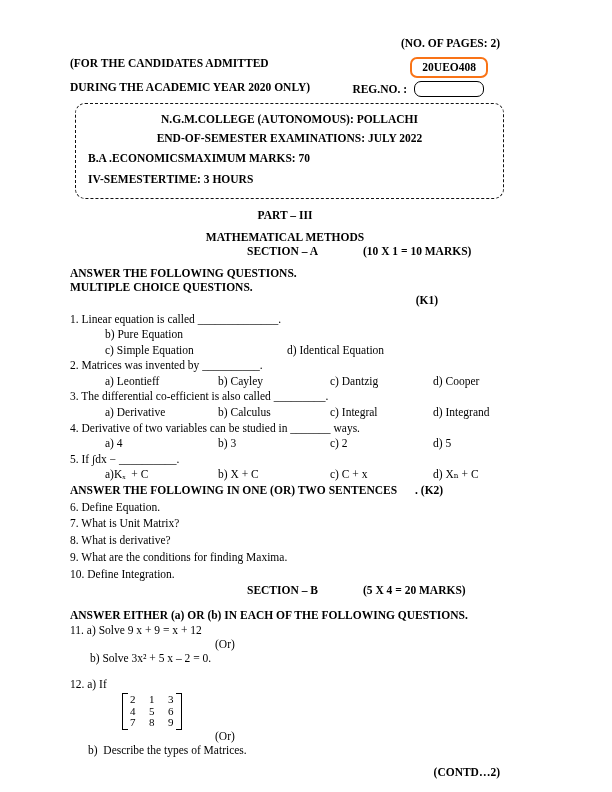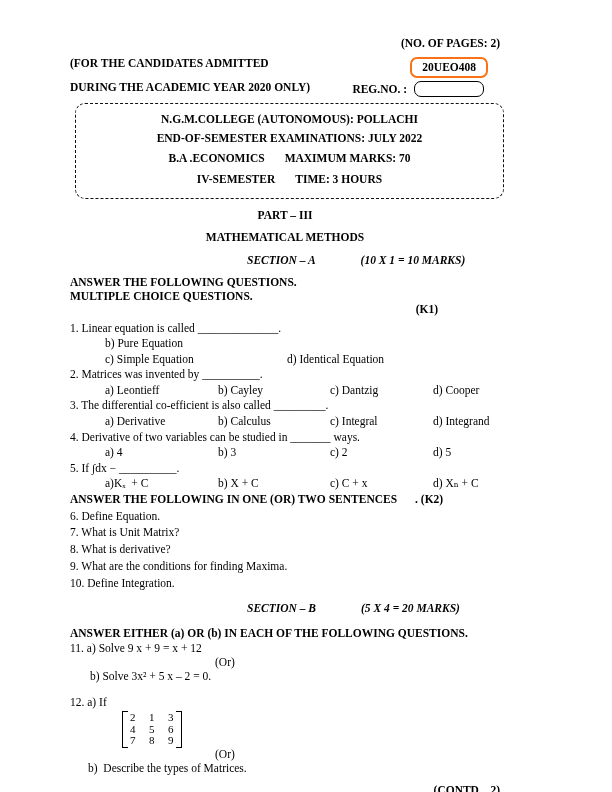--- a/index.html
+++ b/index.html
@@ -41,26 +41,26 @@
   }
 
   .dashed-box {
     margin-top: 6px;
     margin-left: 5px; margin-right: -4px;
     border: 1.6px dashed #111;
     border-radius: 10px;
     padding: 6px 12px 8px 12px;
   }
   .dashed-box .line { line-height: 19px; }
-  .box-row { display: flex; justify-content: center; line-height: 21px; gap: 20px; }
+  .box-row { display: flex; justify-content: flex-start; line-height: 21px; }
 
   .part-title { margin-top: 9px; line-height: 14px; }
   .subject { margin-top: 8px; line-height: 14px; }
 
-  .section-row { display: flex; margin-top: 9px; line-height: 15px; font-style: italic; }
+  .section-row { display: flex; line-height: 15px; }
   .section-row .stitle { margin-left: 177px; }
   .section-row .smarks { margin-left: 45px; }
 
   .instr { line-height: 13.5px; }
   .instr-first { margin-top: 8px; }
   .instr-row { display: flex; line-height: 13.5px; flex-direction: column; }
   .instr-row .k1 { margin-left: auto; margin-right: 62px; }
 
   .qblock { margin-top: 4px; }
   .qline { line-height: 15.6px; white-space: pre-wrap; }

